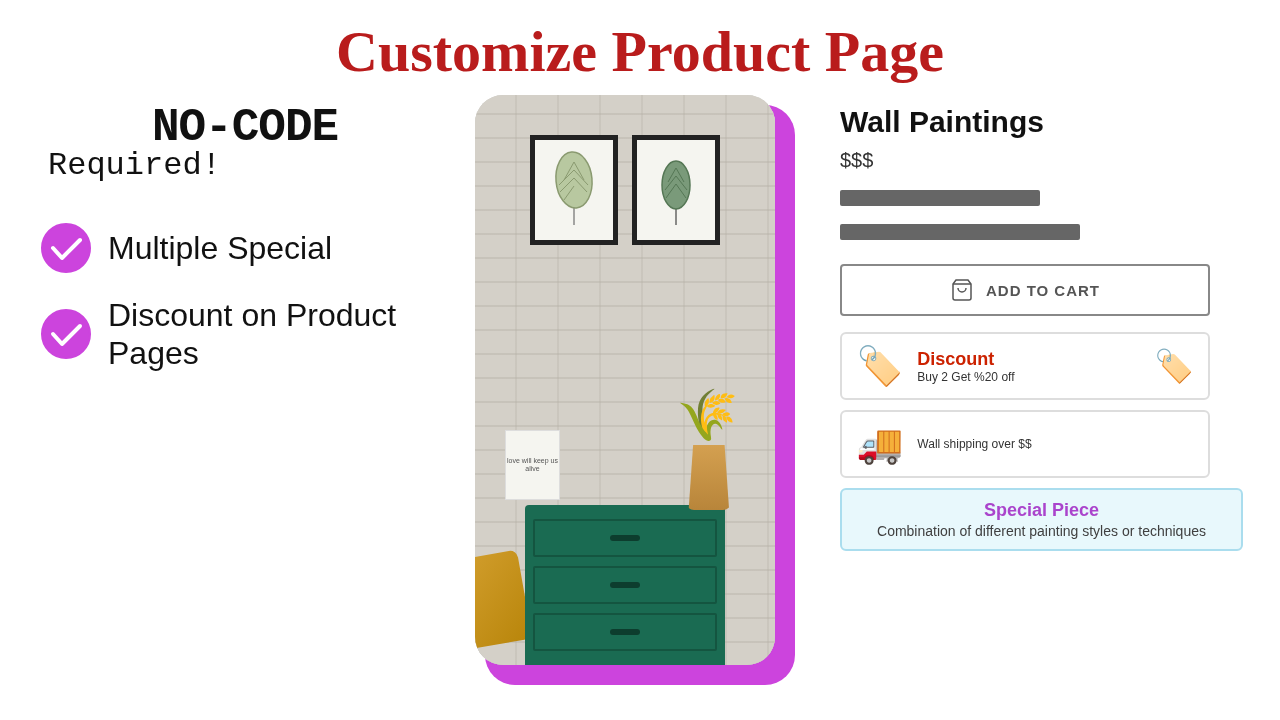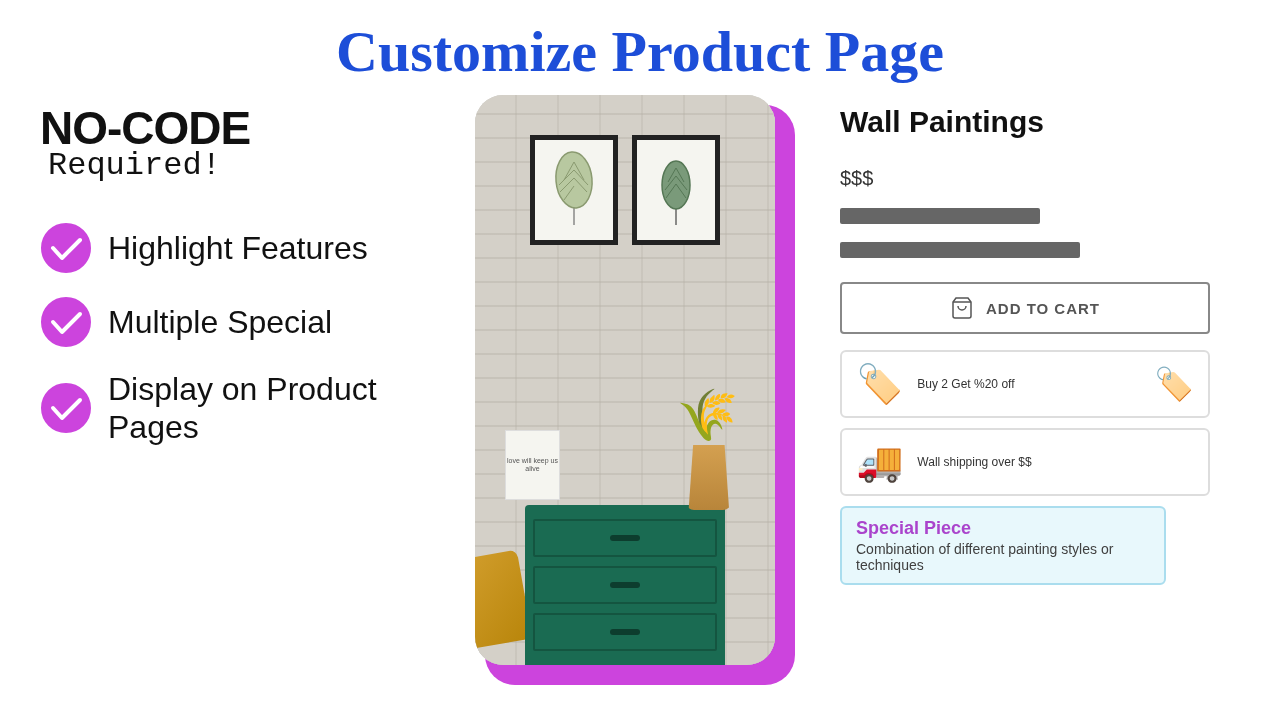--- a/index.html
+++ b/index.html
@@ -9,21 +9,21 @@
       background: #ffffff;
       font-family: 'Arial', sans-serif;
       overflow: hidden;
       display: flex;
       flex-direction: column;
       align-items: center;
     }
 
     .page-title {
       font-size: 58px;
-      color: #1d4ed8;
+      color: #b91c1c;
       font-weight: bold;
       text-align: center;
       padding: 18px 0 10px 0;
       width: 100%;
       font-family: Georgia, serif;
     }
 
     .main-content {
       display: flex;
       flex-direction: row;
@@ -45,22 +45,23 @@
 
     .no-code-block {
       margin-bottom: 28px;
     }
 
     .no-code-title {
       font-size: 46px;
       font-weight: 900;
       color: #111;
       line-height: 1;
-      font-family: Liberation Sans, sans-serif;
+      font-family: Liberation Mono, monospace;
       letter-spacing: -1px;
+      text-align: center;
     }
 
     .required-text {
       font-size: 32px;
       color: #111;
       font-family: Liberation Mono, monospace;
       margin-top: -4px;
       margin-left: 8px;
     }
 
@@ -277,21 +278,21 @@
       flex-direction: column;
       padding-top: 10px;
       padding-left: 30px;
       gap: 10px;
     }
 
     .product-name {
       font-size: 30px;
       font-weight: bold;
       color: #111;
-      margin-bottom: 18px;
+      margin-bottom: 0;
     }
 
     .product-price {
       font-size: 20px;
       color: #333;
       margin-bottom: 8px;
     }
 
     .price-bar-1 {
       height: 16px;
@@ -371,26 +372,26 @@
     .promo-desc {
       font-size: 12px;
       color: #333;
     }
 
     .promo-icon-right {
       font-size: 32px;
     }
 
     .special-card {
-      width: 326px;
+      width: 403px;
       border: 2px solid #aaddee;
       border-radius: 6px;
       padding: 10px 14px;
       background: #e8f8fc;
-      text-align: left;
+      text-align: center;
     }
 
     .special-title {
       font-size: 18px;
       font-weight: bold;
       color: #aa44cc;
     }
 
     .special-desc {
       font-size: 14px;
@@ -406,42 +407,35 @@
 <div class="main-content">
 
   <div class="left-section">
     <div class="no-code-block">
       <div class="no-code-title">NO-CODE</div>
       <div class="required-text">Required!</div>
     </div>
 
     <div class="feature-list">
 
-      <div class="feature-item">
-        <svg class="check-icon" viewBox="0 0 52 52">
-          <circle cx="26" cy="26" r="24" fill="#cc44dd" stroke="#cc44dd" stroke-width="2"></circle>
-          <polyline points="13,26 22,36 40,18" fill="none" stroke="white" stroke-width="4" stroke-linecap="round" stroke-linejoin="round"></polyline>
-        </svg>
-        <span class="feature-text">Highlight Features</span>
-      </div>
 
       <div class="feature-item">
         <svg class="check-icon" viewBox="0 0 52 52">
           <circle cx="26" cy="26" r="24" fill="#cc44dd" stroke="#cc44dd" stroke-width="2"></circle>
           <polyline points="13,26 22,36 40,18" fill="none" stroke="white" stroke-width="4" stroke-linecap="round" stroke-linejoin="round"></polyline>
         </svg>
         <span class="feature-text">Multiple Special</span>
       </div>
 
       <div class="feature-item">
         <svg class="check-icon" viewBox="0 0 52 52">
           <circle cx="26" cy="26" r="24" fill="#cc44dd" stroke="#cc44dd" stroke-width="2"></circle>
           <polyline points="13,26 22,36 40,18" fill="none" stroke="white" stroke-width="4" stroke-linecap="round" stroke-linejoin="round"></polyline>
         </svg>
-        <span class="feature-text">Display on Product Pages</span>
+        <span class="feature-text">Discount on Product Pages</span>
       </div>
     </div>
   </div>
 
   <div class="center-section">
     <div class="image-wrapper">
       <div class="purple-bg"></div>
       <div class="product-image-box">
 
         <div class="painting-scene">
@@ -514,20 +508,21 @@
         <path d="M6 2L3 6v14a2 2 0 002 2h14a2 2 0 002-2V6l-3-4z" fill="none" stroke="#555" stroke-width="1.5"></path>
         <line x1="3" y1="6" x2="21" y2="6" stroke="#555" stroke-width="1.5"></line>
         <path d="M16 10a4 4 0 01-8 0" fill="none" stroke="#555" stroke-width="1.5"></path>
       </svg>
       <span class="add-to-cart-label">ADD TO CART</span>
     </button>
 
     <div class="promo-card">
       <div class="promo-icon">🏷️</div>
       <div class="promo-content">
+        <div class="promo-title-discount">Discount</div>
         <div class="promo-desc">Buy 2 Get %20 off</div>
       </div>
       <div class="promo-icon-right">🏷️</div>
     </div>
 
     <div class="promo-card">
       <div class="promo-icon">🚚</div>
       <div class="promo-content">
         <div class="promo-desc">Wall shipping over $$</div>
       </div>

